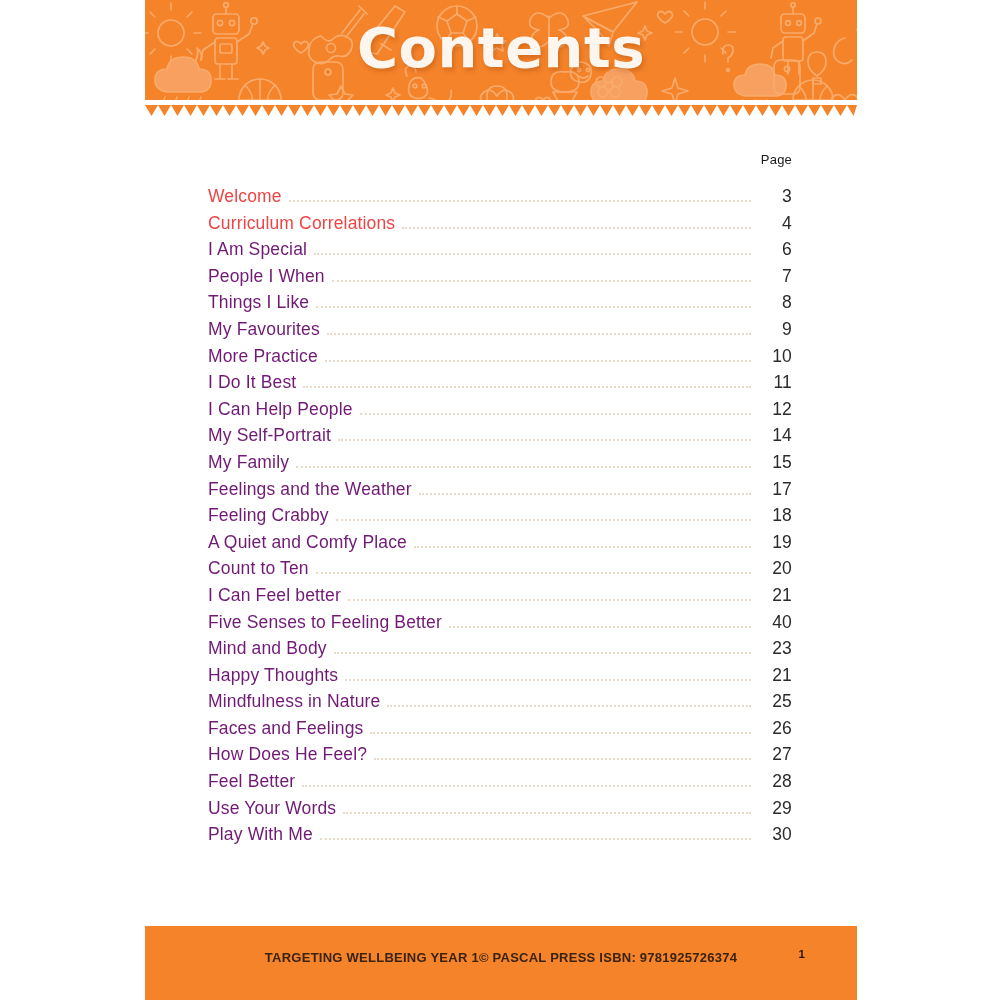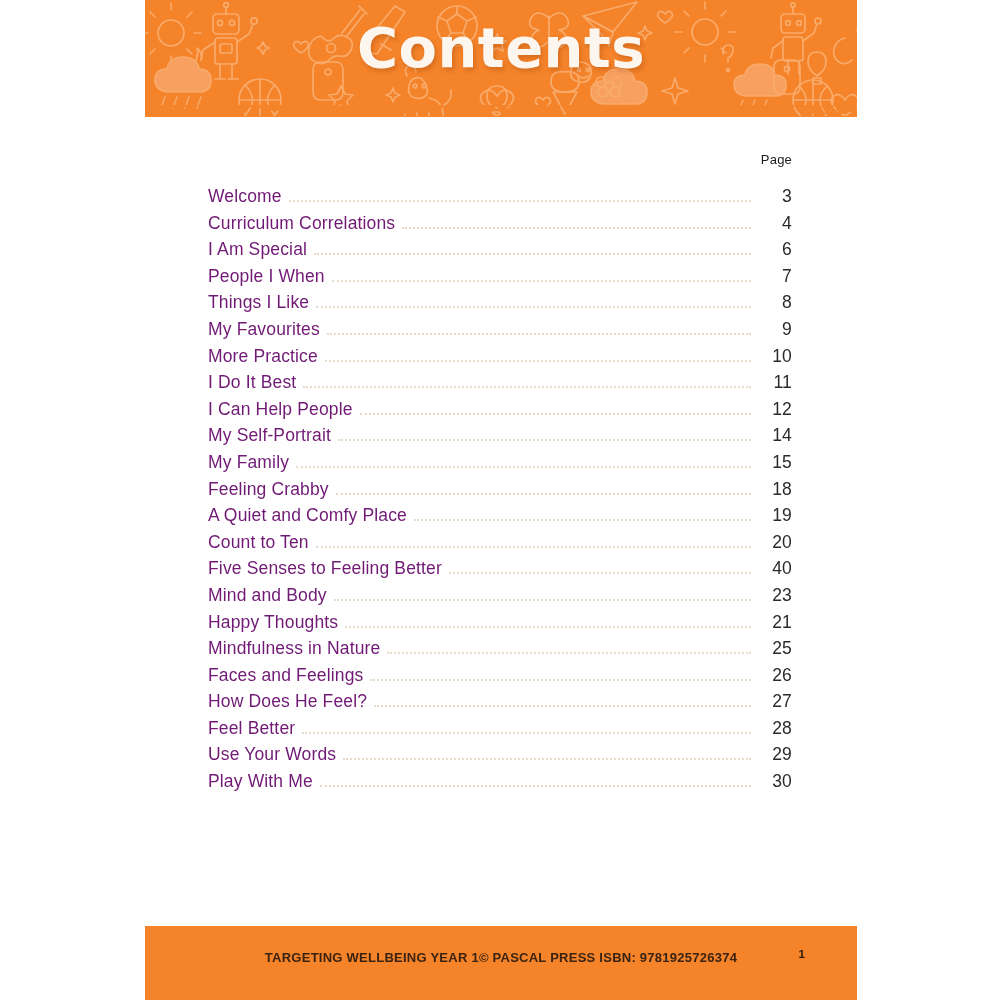--- a/index.html
+++ b/index.html
@@ -23,21 +23,21 @@
     width: 1000px; height: 1000px;
     background: #ffffff;
   }
 
   
   #header-banner {
     position: absolute;
     left: 145px;
     top: 0;
     width: 712px;
-    height: 117px;
+    height: 100px;
     overflow: hidden;
   }
   #header-bg {
     position: absolute;
     inset: 0;
     background: #f4832a;
   }
   #header-doodles {
     position: absolute;
     inset: 0;
@@ -96,21 +96,21 @@
     height: 26.6px;
     white-space: nowrap;
   }
   .toc-title {
     font-size: 17.5px;
     color: #701a75;
     letter-spacing: 0.15px;
     flex: 0 0 auto;
     padding-right: 7px;
   }
-  .toc-row.accent .toc-title { color: #701a75; }
+  .toc-row.accent .toc-title { color: #ef4444; }
   .toc-leader {
     flex: 1 1 auto;
     position: relative;
     height: 1px;
     margin-bottom: 3px;
     border-bottom: 2px dotted #e8d9c8;
     min-width: 10px;
   }
   .toc-page {
     flex: 0 0 auto;
@@ -407,33 +407,43 @@
           <span class="toc-title">My Self-Portrait</span>
           <span class="toc-leader"></span>
           <span class="toc-page">14</span>
         </li>
         <li class="toc-row">
           <span class="toc-title">My Family</span>
           <span class="toc-leader"></span>
           <span class="toc-page">15</span>
         </li>
         <li class="toc-row">
+          <span class="toc-title">Feelings and the Weather</span>
+          <span class="toc-leader"></span>
+          <span class="toc-page">17</span>
+        </li>
+        <li class="toc-row">
           <span class="toc-title">Feeling Crabby</span>
           <span class="toc-leader"></span>
           <span class="toc-page">18</span>
         </li>
         <li class="toc-row">
           <span class="toc-title">A Quiet and Comfy Place</span>
           <span class="toc-leader"></span>
           <span class="toc-page">19</span>
         </li>
         <li class="toc-row">
           <span class="toc-title">Count to Ten</span>
           <span class="toc-leader"></span>
           <span class="toc-page">20</span>
+        </li>
+        <li class="toc-row">
+          <span class="toc-title">I Can Feel better</span>
+          <span class="toc-leader"></span>
+          <span class="toc-page">21</span>
         </li>
         <li class="toc-row">
           <span class="toc-title">Five Senses to Feeling Better</span>
           <span class="toc-leader"></span>
           <span class="toc-page">40</span>
         </li>
         <li class="toc-row">
           <span class="toc-title">Mind and Body</span>
           <span class="toc-leader"></span>
           <span class="toc-page">23</span>

